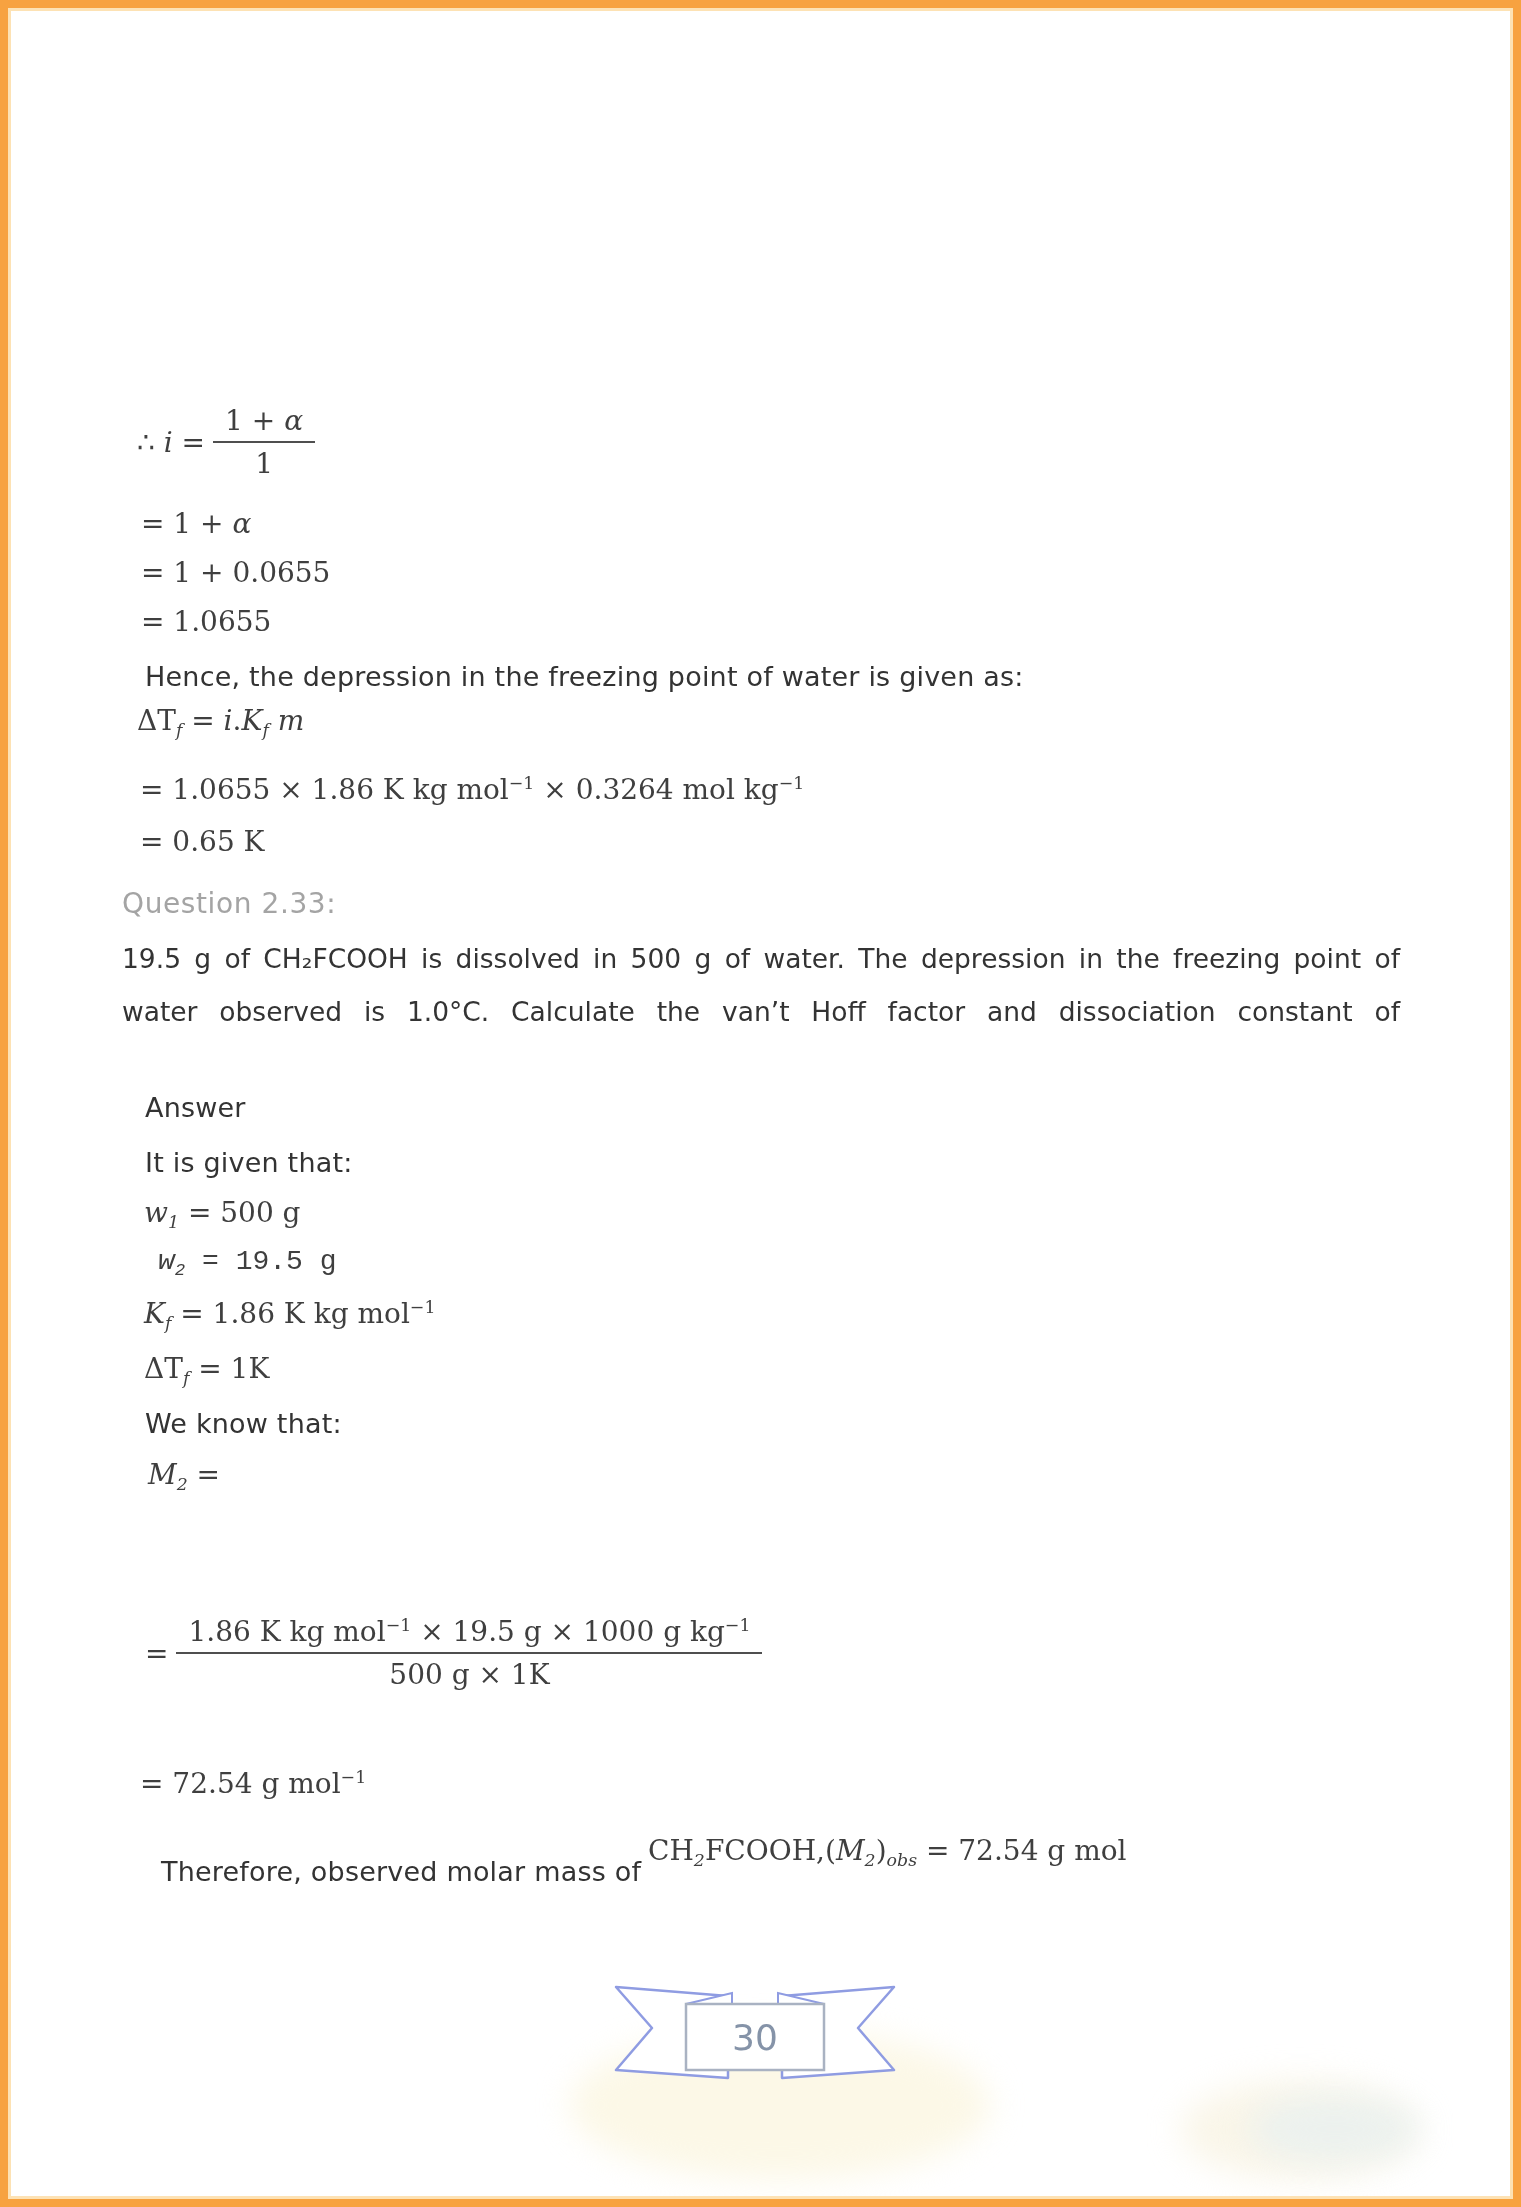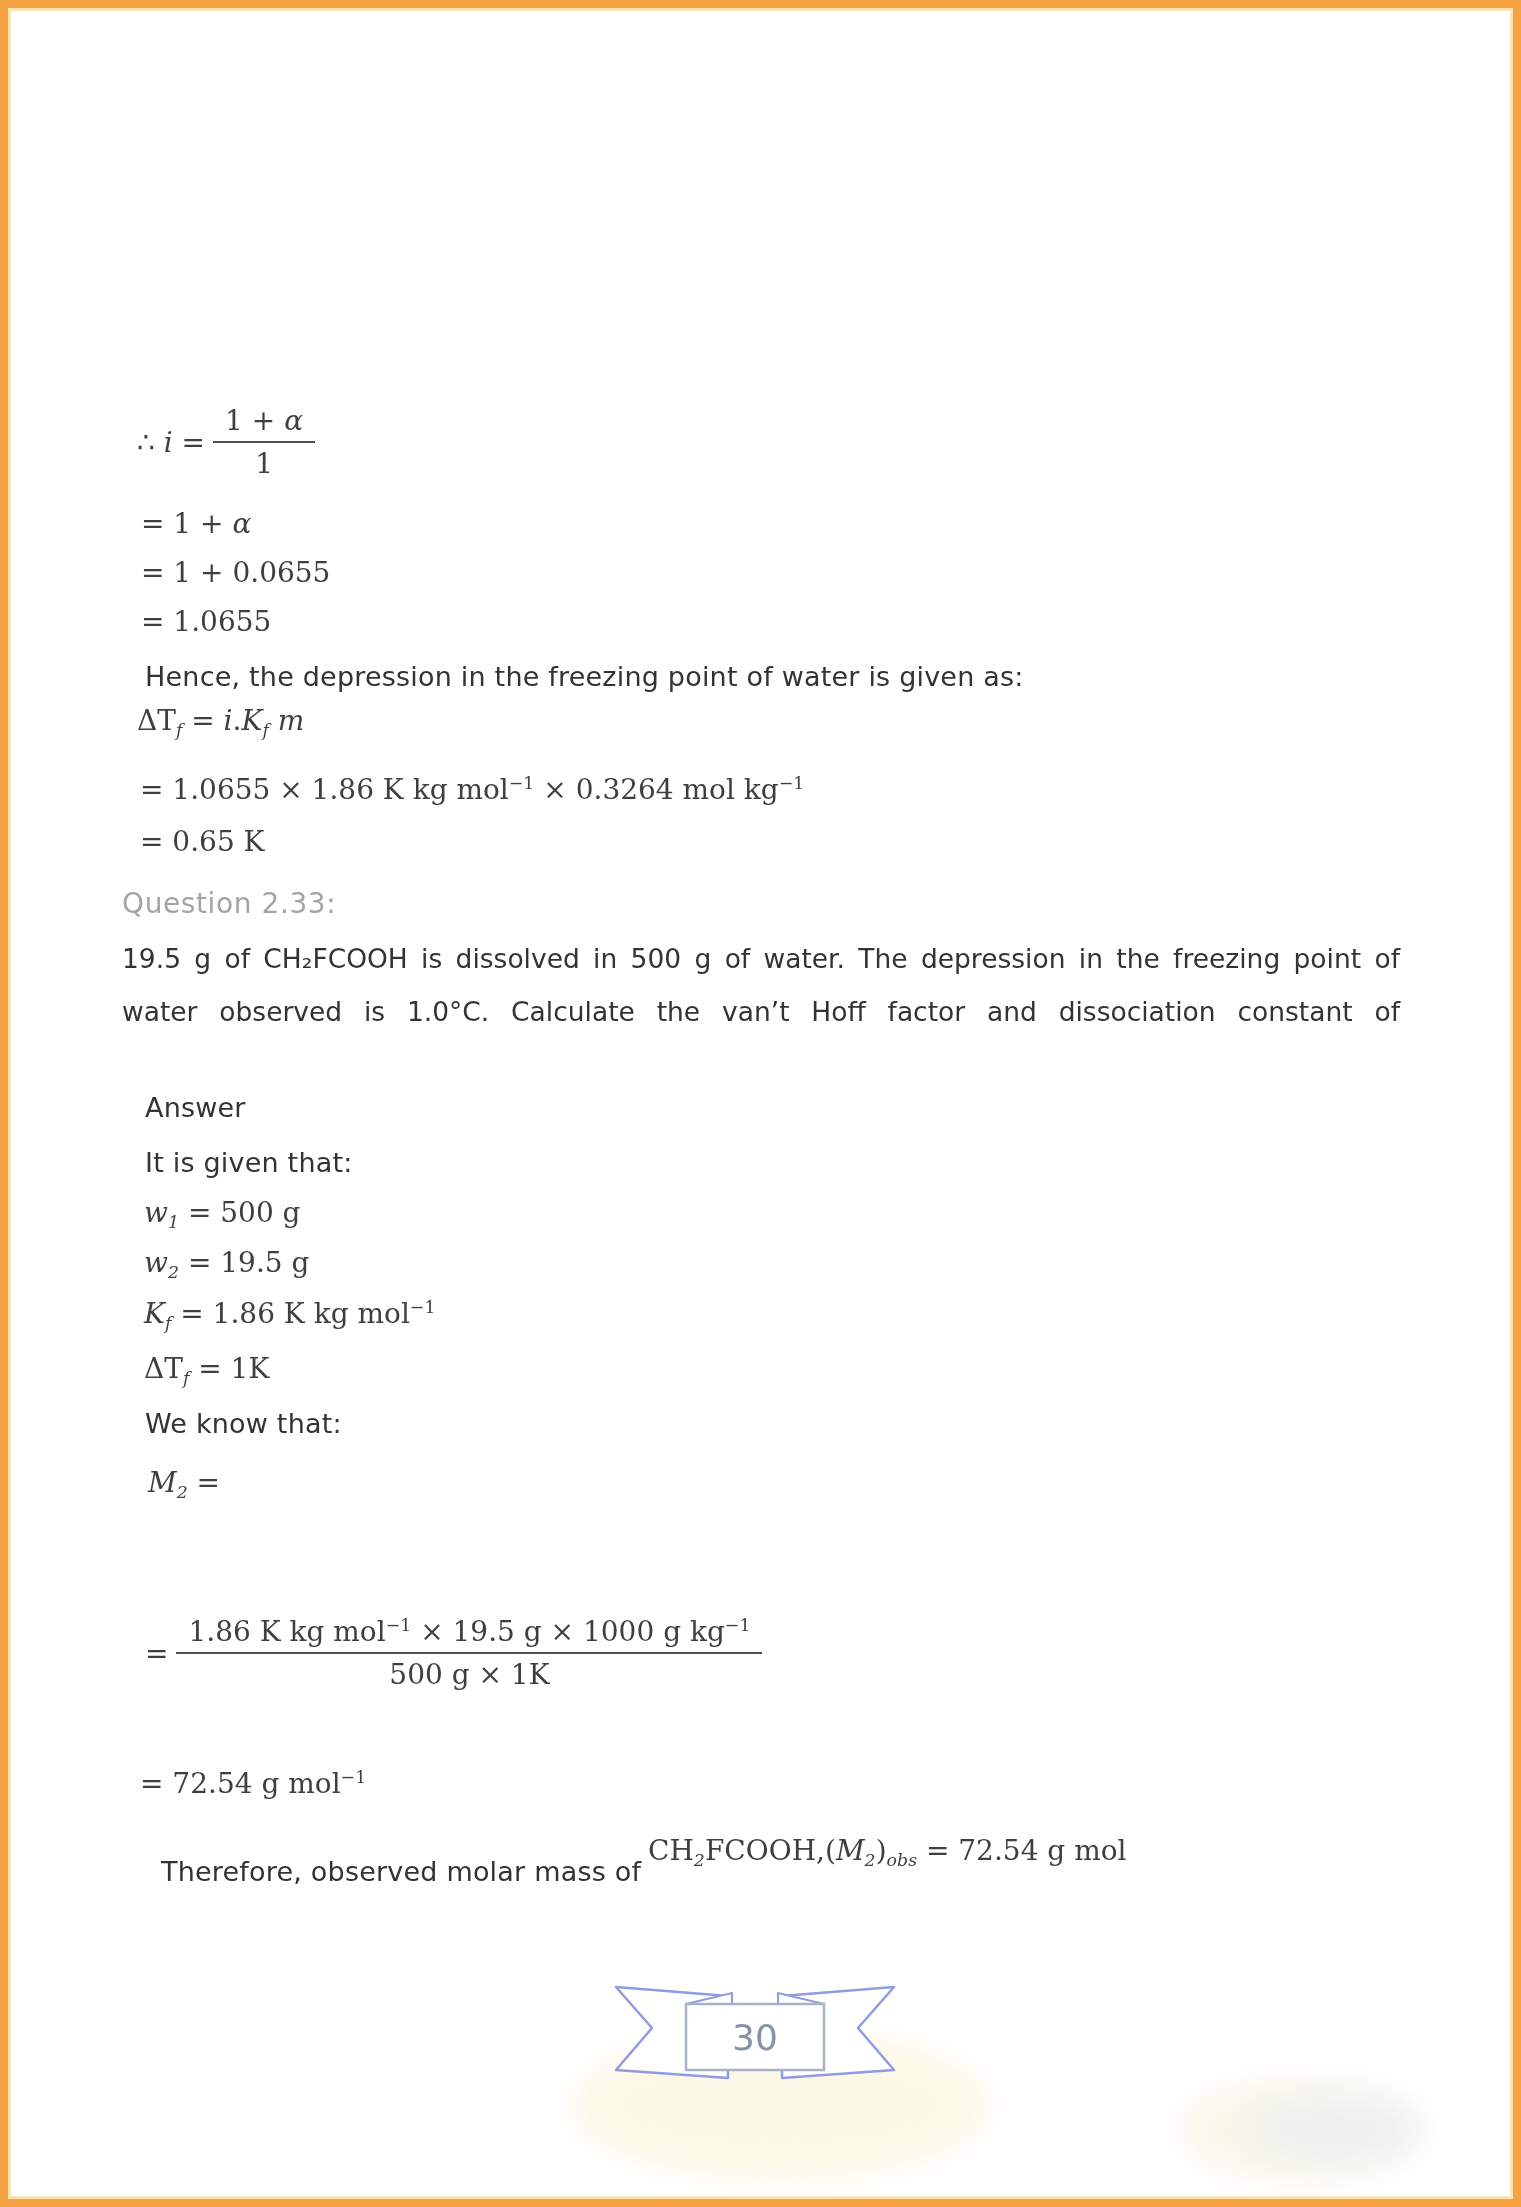--- a/index.html
+++ b/index.html
@@ -65,27 +65,27 @@
 
 <div class="block q-para" style="left:122px; top:932px;">
   <div class="jline">19.5 g of CH₂FCOOH is dissolved in 500 g of water. The depression in the freezing point of</div>
   <div class="jline">water observed is 1.0°C. Calculate the van’t Hoff factor and dissociation constant of</div>
 </div>
 
 <div class="block body-text" style="left:122px; top:1092px;">Answer</div>
 <div class="block body-text" style="left:122px; top:1147px;">It is given that:</div>
 
 <div class="block eq" style="left:144px; top:1196px;"><span class="it">w</span><sub>1</sub><span> = 500 g</span></div>
-<div class="block eq" style="left:144px; top:1246px;"><span class="it">w</span><sub>2</sub><span> = 19.5 g</span></div>
+<div class="block eq" style="left:158px; top:1246px;font-family:Liberation Mono, monospace;"><span class="it">w</span><sub>2</sub><span> = 19.5 g</span></div>
 <div class="block eq" style="left:144px; top:1297px;"><span class="it">K</span><sub>f</sub><span> = 1.86 K kg mol</span><sup>−1</sup></div>
 <div class="block eq" style="left:144px; top:1352px;"><span>ΔT</span><sub>f</sub><span> = 1K</span></div>
 
 <div class="block body-text" style="left:122px; top:1408px;">We know that:</div>
 
-<div class="block eq eqrow" style="left:148px; top:1458px;margin-top:8px;">
+<div class="block eq eqrow" style="left:148px; top:1458px;">
   <span><span class="it">M</span><sub>2</sub><span> = </span></span>
 </div>
 
 <div class="block eq eqrow" style="left:145px; top:1615px;">
   <span><span>=</span></span>
   <span class="frac">
     <span class="num"><span>1.86 K kg mol</span><sup>−1</sup><span> × 19.5 g × 1000 g kg</span><sup>−1</sup></span>
     <span class="den"><span>500 g × 1K</span></span>
   </span>
 </div>

